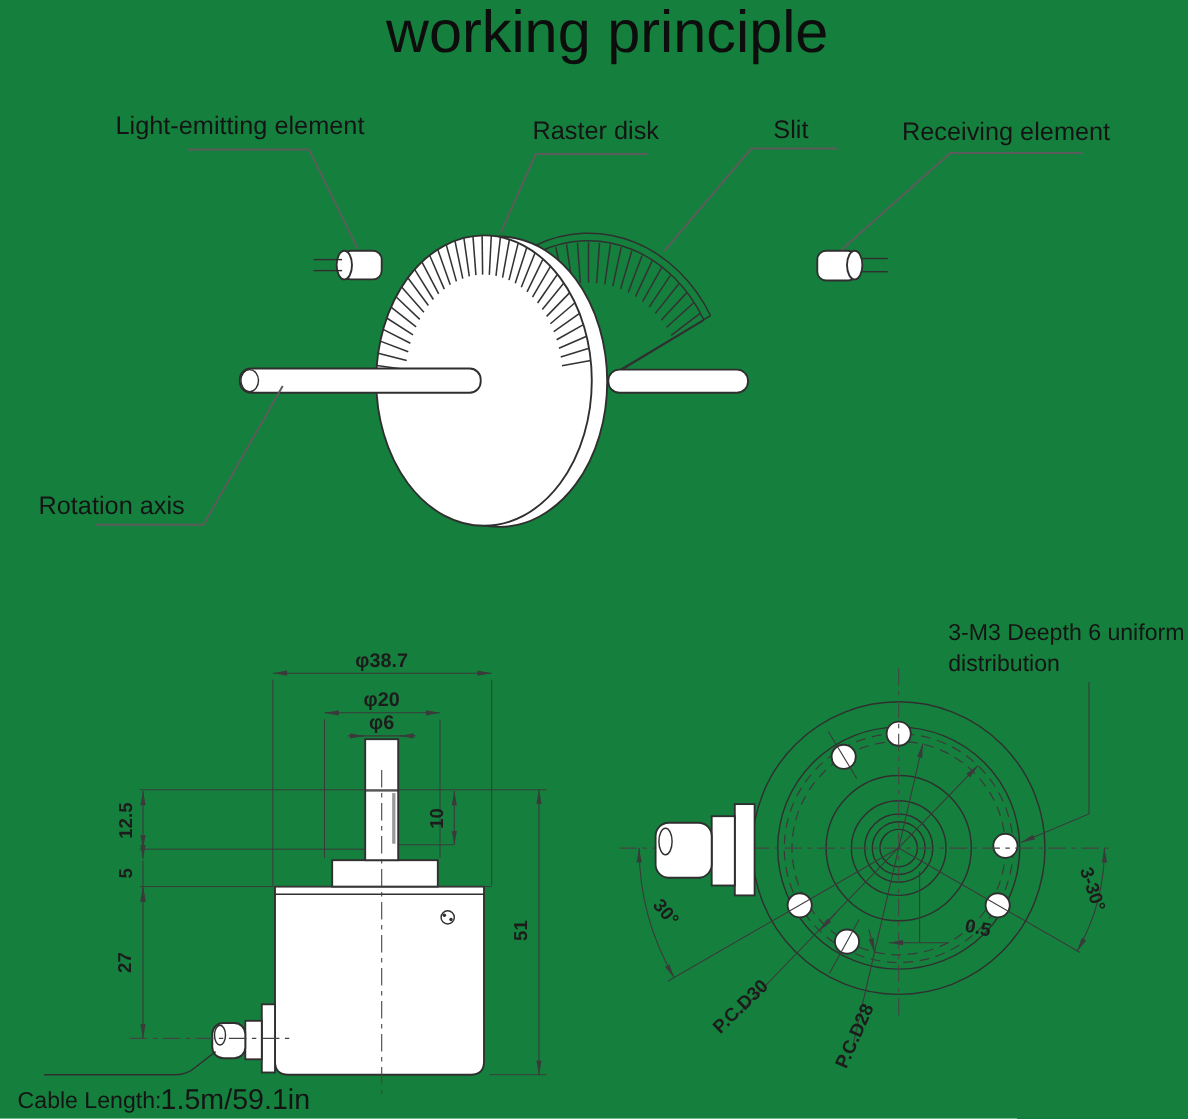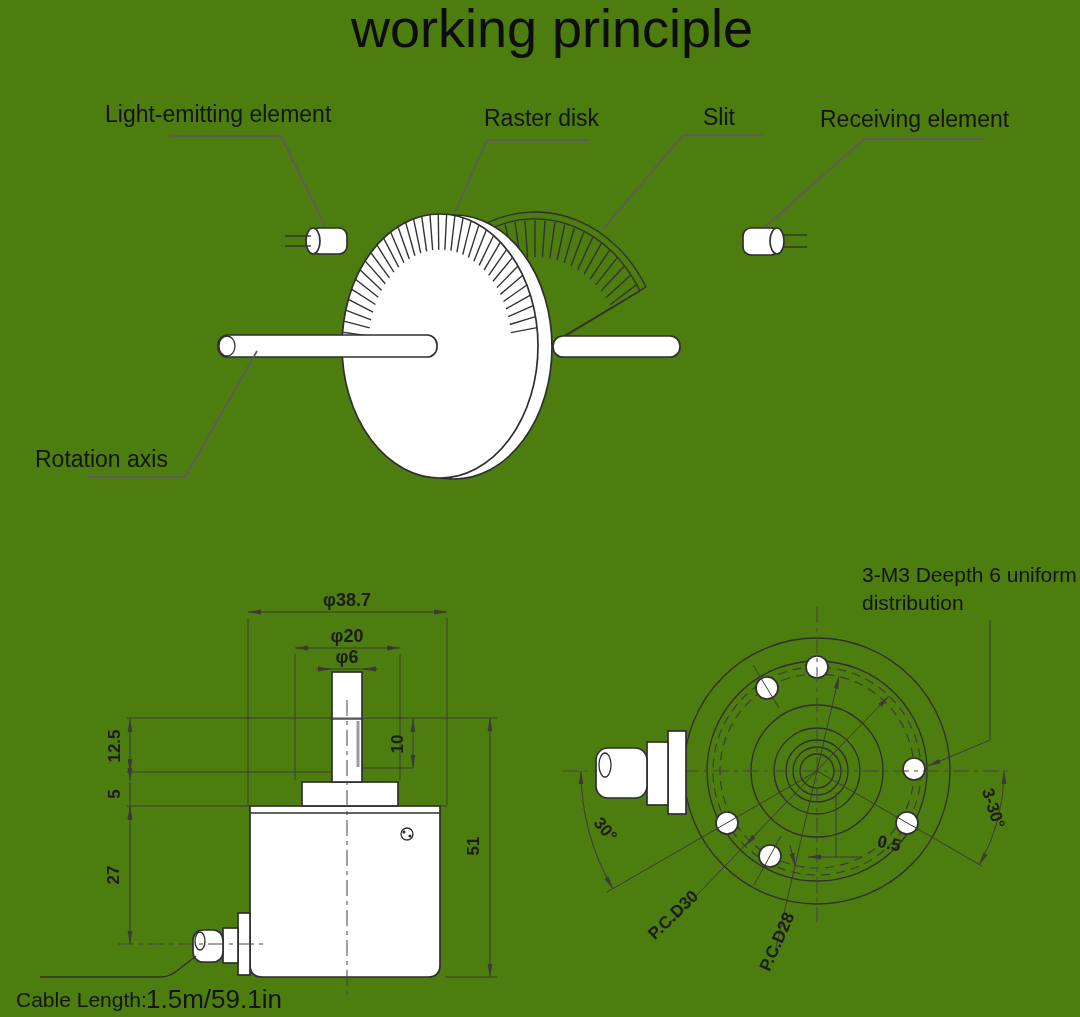--- a/index.html
+++ b/index.html
@@ -1,16 +1,16 @@
 <!DOCTYPE html>
 <html><head>
 <meta charset="utf-8">
 <style>
   html,body{margin:0;padding:0;background:#ffffff;}
-  .canvas{position:relative;width:1080px;height:1017px;background:#4d7c0f;overflow:hidden;
+  .canvas{position:relative;width:1080px;height:1017px;background:#15803d;overflow:hidden;
           font-family:"Liberation Sans", sans-serif;}
   svg{display:block;}
   .outline{fill:#ffffff;stroke:#2f2f2f;stroke-width:1.7;}
   .thin{fill:none;stroke:#2f2f2f;stroke-width:1.3;}
   .dimline{fill:none;stroke:#3a3a3a;stroke-width:1;}
   .extline{fill:none;stroke:#3a3a3a;stroke-width:0.9;}
   .leader{fill:none;stroke:#5c5c5c;stroke-width:1.8;stroke-linejoin:round;}
   .centerline{fill:none;stroke:#444;stroke-width:1;stroke-dasharray:16 5 4 5;}
   .dashed{fill:none;stroke:#3a3a3a;stroke-width:1.1;stroke-dasharray:9 6;}
   .hatch line{stroke:#333;stroke-width:1.4;}

